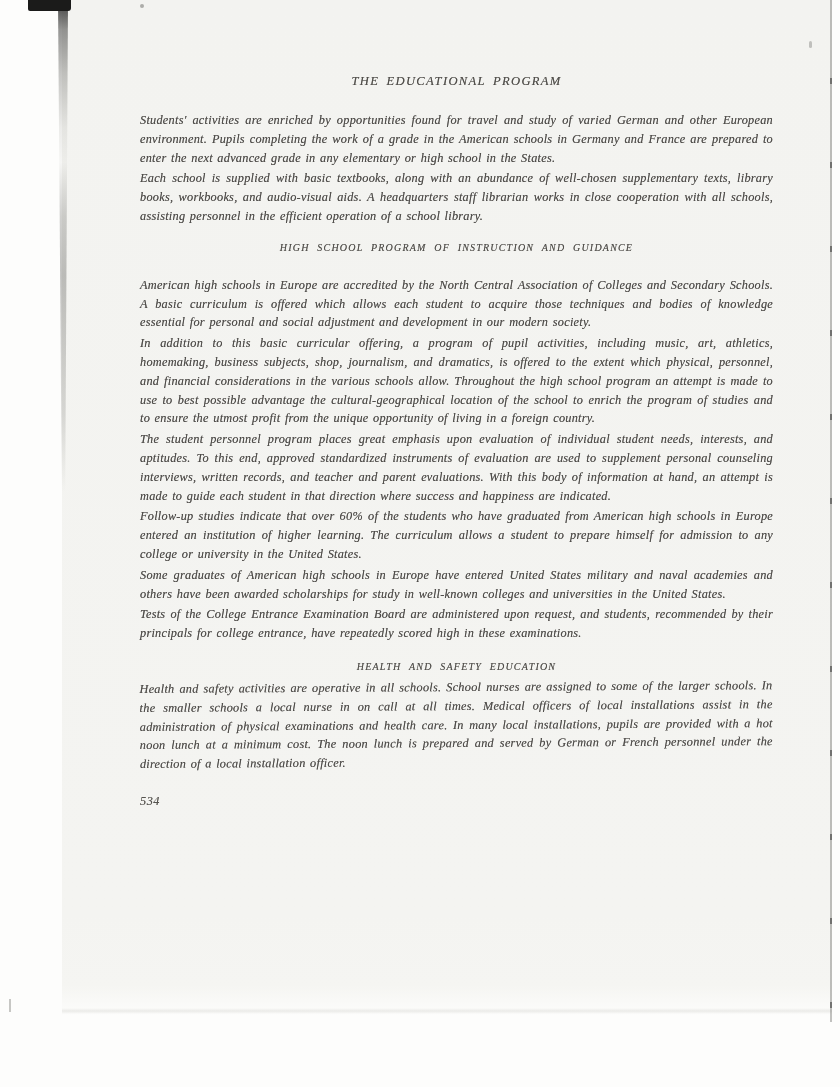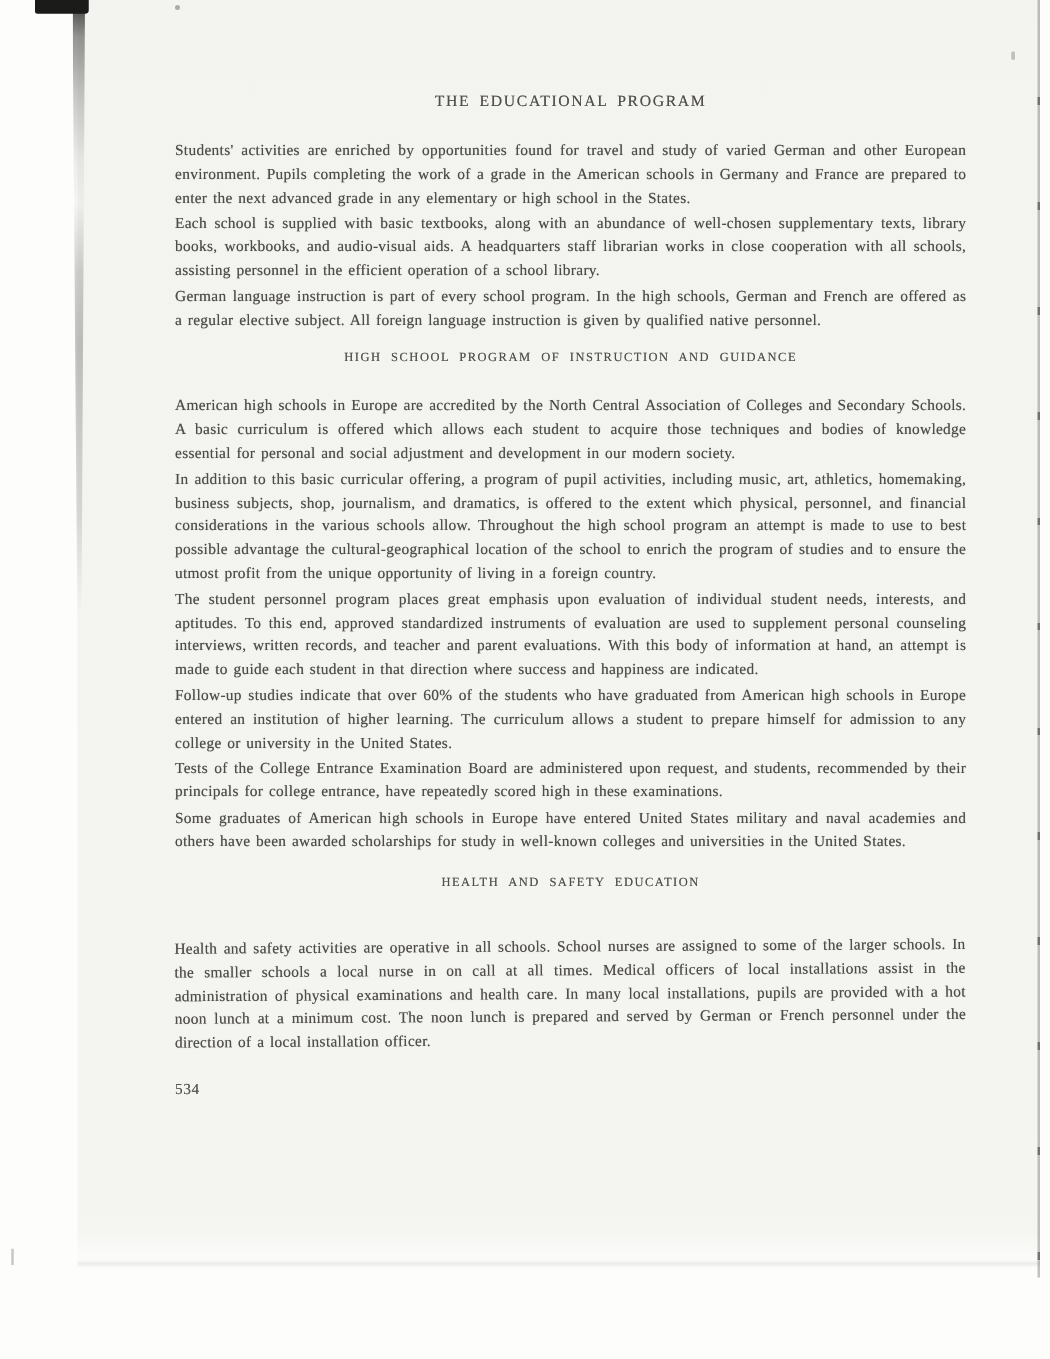--- a/index.html
+++ b/index.html
@@ -28,20 +28,21 @@
       #f5f5f2 97%,
       rgba(245,245,242,0) 100%);
   }
   .content {
     position: relative;
     box-sizing: border-box;
     width: 100%;
     height: 100%;
     padding: 74px 59px 0 78px;
     color: #4e4c49;
+    font-style: italic;
   }
   h1.doc-title {
     margin: 0 0 22px 0;
     font-size: 12.6px;
     font-weight: normal;
     letter-spacing: 1.3px;
     word-spacing: 3px;
     text-align: center;
     color: #514f4b;
     text-shadow: 0 0 0.5px rgba(80,78,75,0.65);
@@ -49,21 +50,21 @@
   h2.section-title {
     margin: 16px 0 23px 0;
     font-size: 10px;
     font-weight: normal;
     letter-spacing: 1.2px;
     word-spacing: 4px;
     text-align: center;
     color: #514f4b;
     text-shadow: 0 0 0.5px rgba(80,78,75,0.6);
   }
-  h2.health-title { margin-top: 18px; margin-bottom: 38px; }
+  h2.health-title { margin-top: 18px; margin-bottom: 8px; }
   p.body-par {
     margin: 0 0 2px 0;
     font-size: 12.3px;
     line-height: 18.8px;
     letter-spacing: 0.25px;
     word-spacing: 1.2px;
     text-align: justify;
     text-shadow: 0 0 0.55px rgba(78,76,73,0.65);
   }
   .tilted { transform: rotate(-0.35deg); transform-origin: left bottom; }
@@ -151,35 +152,34 @@
   <div class="page">
     <div class="content">
 
       <h1 class="doc-title">THE EDUCATIONAL PROGRAM</h1>
 
 
       <p class="body-par">Students' activities are enriched by opportunities found for travel and study of varied German and other European environment. Pupils completing the work of a grade in the American schools in Germany and France are prepared to enter the next advanced grade in any elementary or high school in the States.</p>
 
       <p class="body-par">Each school is supplied with basic textbooks, along with an abundance of well-chosen supplementary texts, library books, workbooks, and audio-visual aids. A headquarters staff librarian works in close cooperation with all schools, assisting personnel in the efficient operation of a school library.</p>
 
-      <p class="body-par">German language instruction is part of every school program. In the high schools, German and French are offered as a regular elective subject. All foreign language instruction is given by qualified native personnel.</p>
 
       <h2 class="section-title">HIGH SCHOOL PROGRAM OF INSTRUCTION AND GUIDANCE</h2>
 
       <p class="body-par">American high schools in Europe are accredited by the North Central Association of Colleges and Secondary Schools. A basic curriculum is offered which allows each student to acquire those techniques and bodies of knowledge essential for personal and social adjustment and development in our modern society.</p>
 
       <p class="body-par">In addition to this basic curricular offering, a program of pupil activities, including music, art, athletics, homemaking, business subjects, shop, journalism, and dramatics, is offered to the extent which physical, personnel, and financial considerations in the various schools allow. Throughout the high school program an attempt is made to use to best possible advantage the cultural-geographical location of the school to enrich the program of studies and to ensure the utmost profit from the unique opportunity of living in a foreign country.</p>
 
       <p class="body-par">The student personnel program places great emphasis upon evaluation of individual student needs, interests, and aptitudes. To this end, approved standardized instruments of evaluation are used to supplement personal counseling interviews, written records, and teacher and parent evaluations. With this body of information at hand, an attempt is made to guide each student in that direction where success and happiness are indicated.</p>
 
       <p class="body-par">Follow-up studies indicate that over 60% of the students who have graduated from American high schools in Europe entered an institution of higher learning. The curriculum allows a student to prepare himself for admission to any college or university in the United States.</p>
 
+      <p class="body-par">Some graduates of American high schools in Europe have entered United States military and naval academies and others have been awarded scholarships for study in well-known colleges and universities in the United States.</p>
+
       <p class="body-par">Tests of the College Entrance Examination Board are administered upon request, and students, recommended by their principals for college entrance, have repeatedly scored high in these examinations.</p>
-
-      <p class="body-par">Some graduates of American high schools in Europe have entered United States military and naval academies and others have been awarded scholarships for study in well-known colleges and universities in the United States.</p>
 
       <h2 class="section-title health-title">HEALTH AND SAFETY EDUCATION</h2>
 
       <p class="body-par tilted">Health and safety activities are operative in all schools. School nurses are assigned to some of the larger schools. In the smaller schools a local nurse in on call at all times. Medical officers of local installations assist in the administration of physical examinations and health care. In many local installations, pupils are provided with a hot noon lunch at a minimum cost. The noon lunch is prepared and served by German or French personnel under the direction of a local installation officer.</p>
 
       <div class="page-number">534</div>
 
     </div>
 
     <div class="bottom-shadow"></div>

